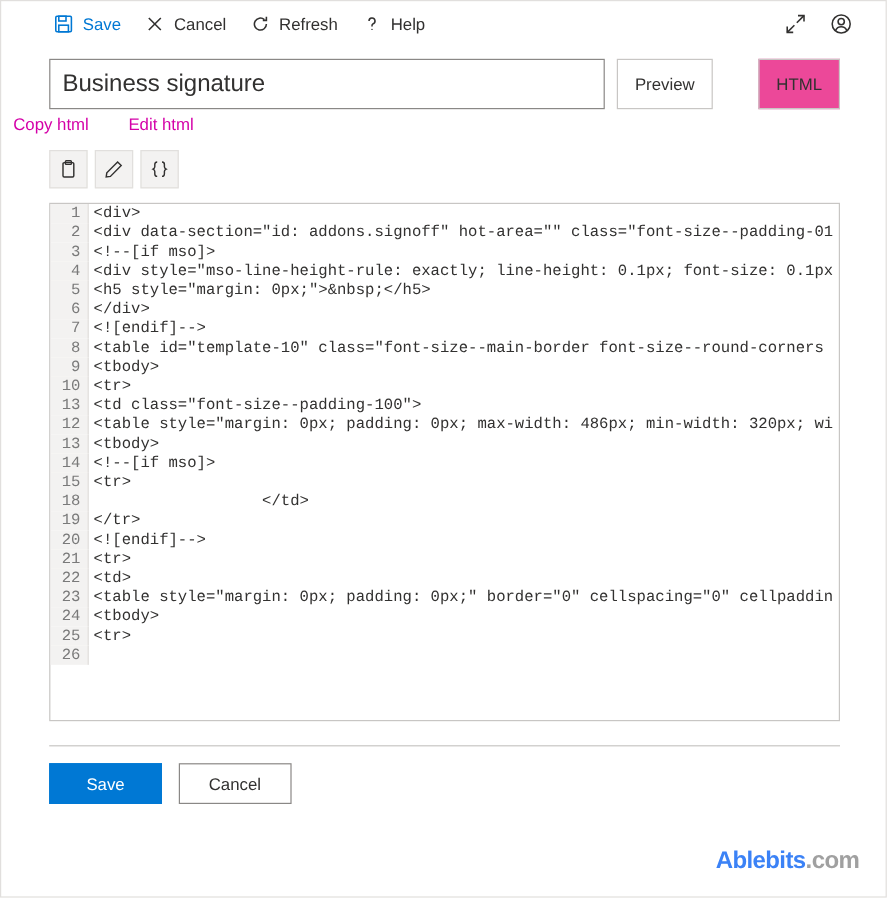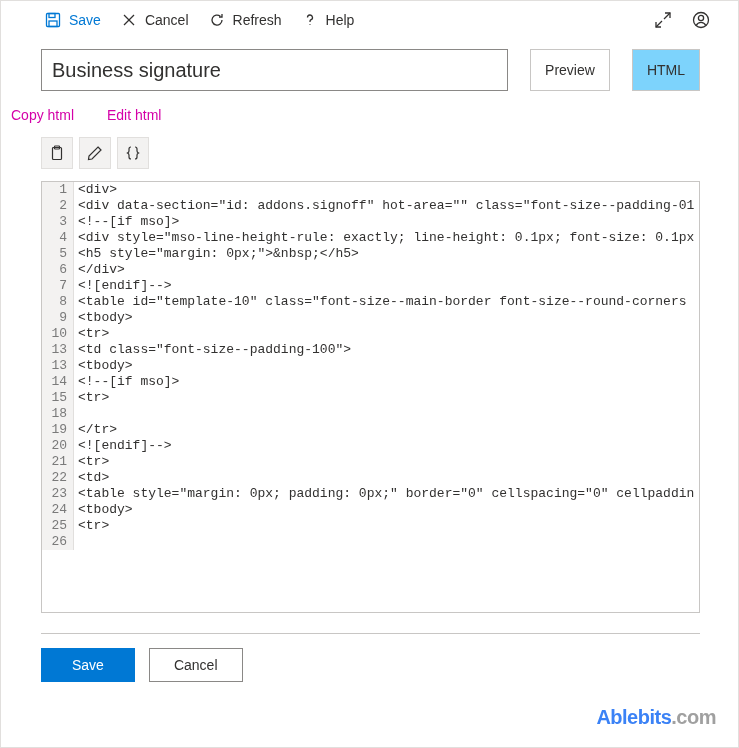--- a/index.html
+++ b/index.html
@@ -36,47 +36,47 @@
     align-items: center;
     margin-right: 4px;
   }
   .icon-svg { width: 16px; height: 16px; flex-shrink: 0; }
   .icon-svg-18 { width: 18px; height: 18px; }
 
   .row-title {
     display: flex;
     align-items: stretch;
     padding: 8px 38px 0 40px;
-    gap: 22px;
+    gap: 10px;
   }
   .title-input {
     flex: 1;
     border: 1px solid #8a8886;
     padding: 8px 10px;
     font-size: 20px;
     color: #323130;
     outline: none;
     height: 42px;
   }
   .segbtn {
     border: 1px solid #c8c6c4;
     background: #fff;
     padding: 4px 14px;
     display: flex;
     align-items: center;
     cursor: pointer;
     height: 42px;
     font-size: 14px;
   }
-  .segbtn.active { background: #7dd3fc; }
+  .segbtn.active { background: #ec4899; margin-left: 28px; }
 
   .annotations {
     position: relative;
     height: 24px;
-    margin-top: 16px;
+    margin-top: 4px;
   }
   .anno {
     position: absolute;
     color: #d400a8;
     font-size: 14px;
   }
   .anno.copy { left: 10px; top: 0; }
   .anno.edit { left: 106px; top: 0; }
 
   .icon-toolbar {
@@ -263,24 +263,25 @@
       <div class="line"><div class="ln">2</div><div class="code">&lt;div data-section="id: addons.signoff" hot-area="" class="font-size--padding-01</div></div>
       <div class="line"><div class="ln">3</div><div class="code">&lt;!--[if mso]&gt;</div></div>
       <div class="line"><div class="ln">4</div><div class="code">&lt;div style="mso-line-height-rule: exactly; line-height: 0.1px; font-size: 0.1px</div></div>
       <div class="line"><div class="ln">5</div><div class="code">&lt;h5 style="margin: 0px;"&gt;&amp;nbsp;&lt;/h5&gt;</div></div>
       <div class="line"><div class="ln">6</div><div class="code">&lt;/div&gt;</div></div>
       <div class="line"><div class="ln">7</div><div class="code">&lt;![endif]--&gt;</div></div>
       <div class="line"><div class="ln">8</div><div class="code">&lt;table id="template-10" class="font-size--main-border font-size--round-corners </div></div>
       <div class="line"><div class="ln">9</div><div class="code">&lt;tbody&gt;</div></div>
       <div class="line"><div class="ln">10</div><div class="code">&lt;tr&gt;</div></div>
       <div class="line"><div class="ln">13</div><div class="code">&lt;td class="font-size--padding-100"&gt;</div></div>
+      <div class="line"><div class="ln">12</div><div class="code">&lt;table style="margin: 0px; padding: 0px; max-width: 486px; min-width: 320px; wi</div></div>
       <div class="line"><div class="ln">13</div><div class="code">&lt;tbody&gt;</div></div>
       <div class="line"><div class="ln">14</div><div class="code">&lt;!--[if mso]&gt;</div></div>
       <div class="line"><div class="ln">15</div><div class="code">&lt;tr&gt;</div></div>
-      <div class="line"><div class="ln">18</div></div>
+      <div class="line"><div class="ln">18</div><div class="code">                  &lt;/td&gt;</div></div>
       <div class="line"><div class="ln">19</div><div class="code">&lt;/tr&gt;</div></div>
       <div class="line"><div class="ln">20</div><div class="code">&lt;![endif]--&gt;</div></div>
       <div class="line"><div class="ln">21</div><div class="code">&lt;tr&gt;</div></div>
       <div class="line"><div class="ln">22</div><div class="code">&lt;td&gt;</div></div>
       <div class="line"><div class="ln">23</div><div class="code">&lt;table style="margin: 0px; padding: 0px;" border="0" cellspacing="0" cellpaddin</div></div>
       <div class="line"><div class="ln">24</div><div class="code">&lt;tbody&gt;</div></div>
       <div class="line"><div class="ln">25</div><div class="code">&lt;tr&gt;</div></div>
       <div class="line"><div class="ln">26</div><div class="code"></div></div>
     </div>
   <div class="hscroll">

